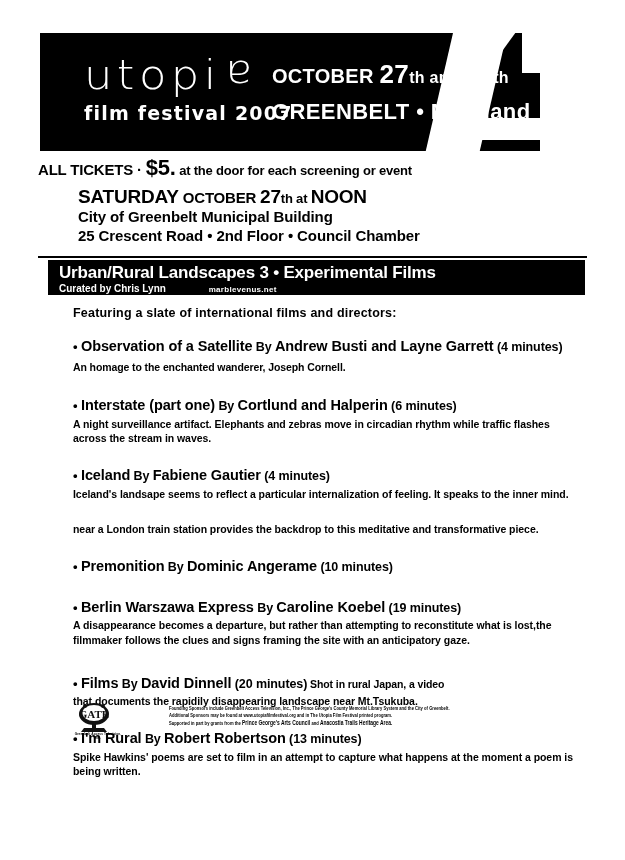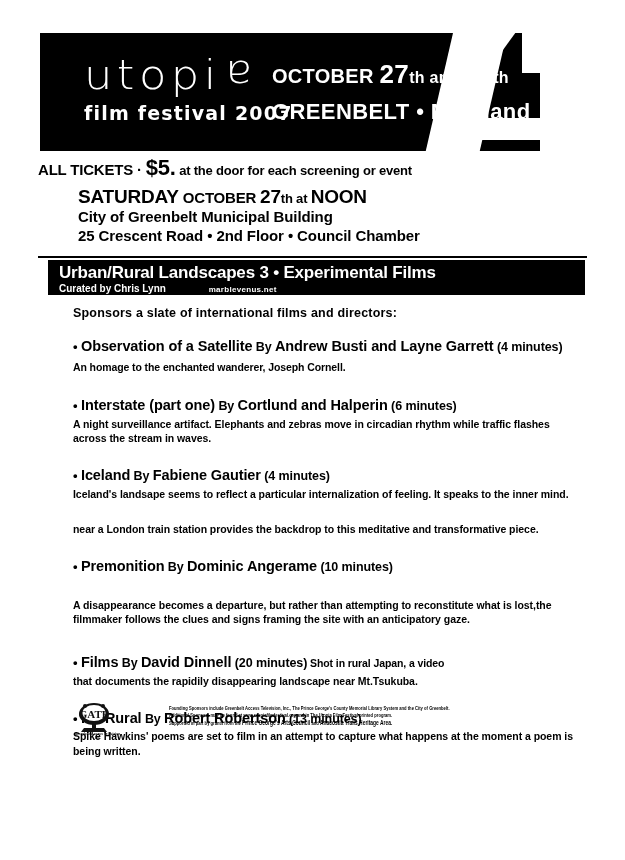--- a/index.html
+++ b/index.html
@@ -367,40 +367,41 @@
   </div>
 
   <div class="rule"></div>
 
   <div class="titlebar">
     <div class="tb-title">Urban/Rural Landscapes 3 • Experimental Films</div>
     <div class="tb-sub"><span>Curated by Chris Lynn </span><span class="site">marblevenus.net</span></div>
   </div>
 
   <div class="listing">
-    <div class="featuring">Sponsors a slate of international films and directors:</div>
+    <div class="featuring">Featuring a slate of international films and directors:</div>
     <div id="films-container">
         <div class="film gap-big">
           <div class="film-head"><span class="bullet">• </span><span class="title">Observation of a Satellite</span><span class="by">  By </span><span class="director">Andrew Busti and Layne Garrett</span><span class="dur"> (4 minutes)</span><span class="inline-desc"> An homage to the enchanted wanderer, Joseph Cornell.</span></div>
         </div>
         <div class="film gap-big">
           <div class="film-head"><span class="bullet">• </span><span class="title">Interstate (part one)</span><span class="by">  By </span><span class="director">Cortlund and Halperin</span><span class="dur"> (6 minutes)</span></div>
           <div class="film-desc">A night surveillance artifact. Elephants and zebras move in circadian rhythm while traffic flashes across the stream in waves.</div>
         </div>
         <div class="film gap-big">
           <div class="film-head"><span class="bullet">• </span><span class="title">Iceland</span><span class="by">   By </span><span class="director">Fabiene Gautier</span><span class="dur">  (4 minutes)</span></div>
           <div class="film-desc">Iceland's landsape seems to reflect a particular internalization of feeling. It speaks to the inner mind.</div>
         </div>
         <div class="film gap-big">
           <div class="film-desc">near a London train station provides the backdrop to this meditative and transformative piece.</div>
         </div>
         <div class="film gap-big">
           <div class="film-head"><span class="bullet">• </span><span class="title">Premonition</span><span class="by">   By </span><span class="director">Dominic Angerame</span><span class="dur">  (10 minutes)</span></div>
         </div>
         <div class="film gap-xl">
+          <div class="film-head"><span class="bullet">• </span><span class="title">Berlin Warszawa Express</span><span class="by">  By </span><span class="director">Caroline Koebel</span><span class="dur">  (19 minutes)</span></div>
           <div class="film-desc">A disappearance becomes a departure, but rather than attempting to reconstitute what is lost,the filmmaker follows the clues and signs framing the site with an anticipatory gaze.</div>
         </div>
         <div class="film gap-big">
           <div class="film-head"><span class="bullet">• </span><span class="title">Films</span><span class="by">  By </span><span class="director">David Dinnell</span><span class="dur"> (20 minutes)</span><span class="inline-desc"> Shot in rural Japan, a video</span></div>
           <div class="film-desc">that documents the rapidily disappearing landscape near Mt.Tsukuba.</div>
         </div>
         <div class="film gap-big">
           <div class="film-head"><span class="bullet">• </span><span class="title">I'm Rural</span><span class="by">  By </span><span class="director">Robert Robertson</span><span class="dur">  (13 minutes)</span></div>
           <div class="film-desc">Spike Hawkins' poems are set to film in an attempt to capture what happens at the moment a poem is being written.</div>
         </div>

